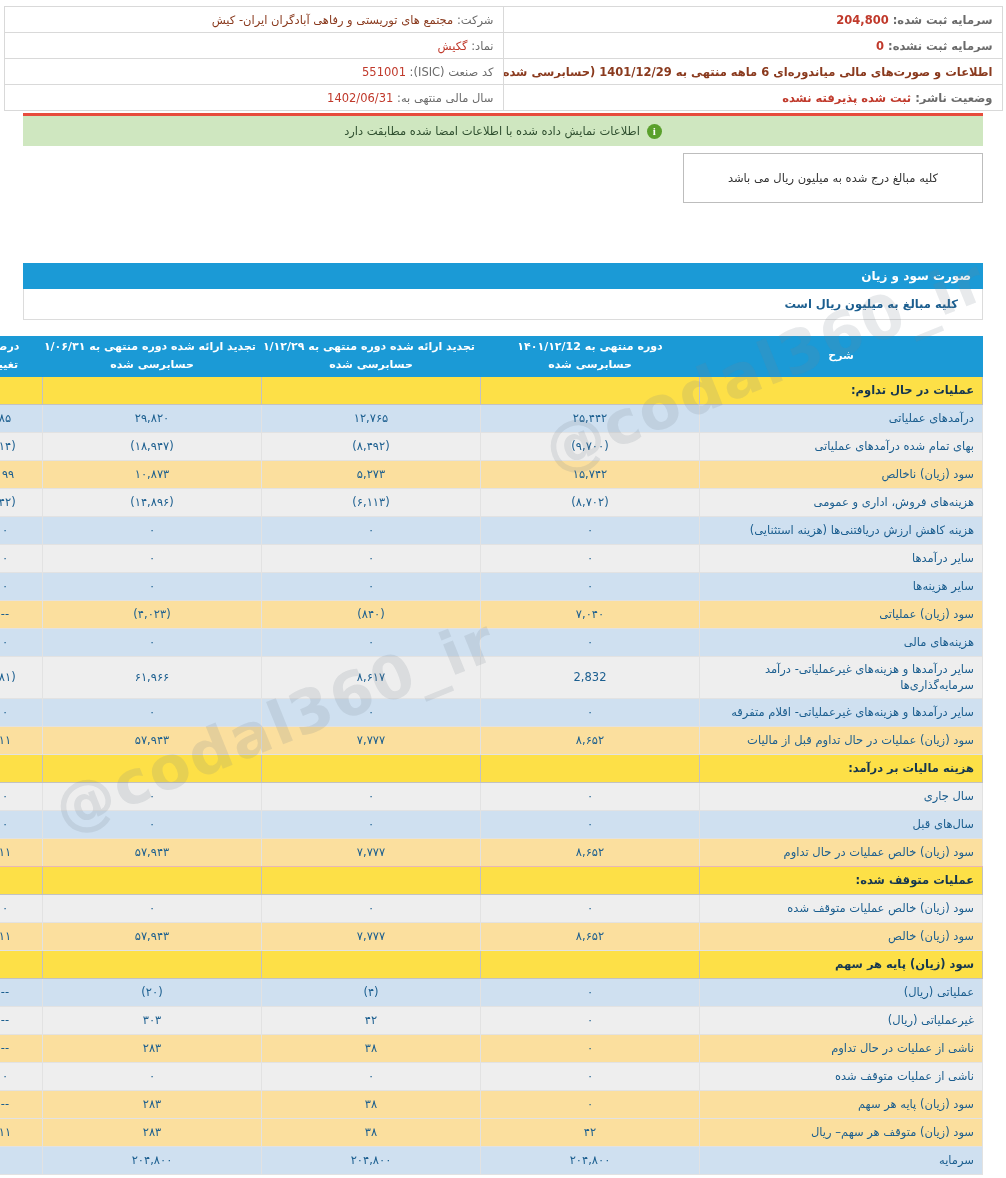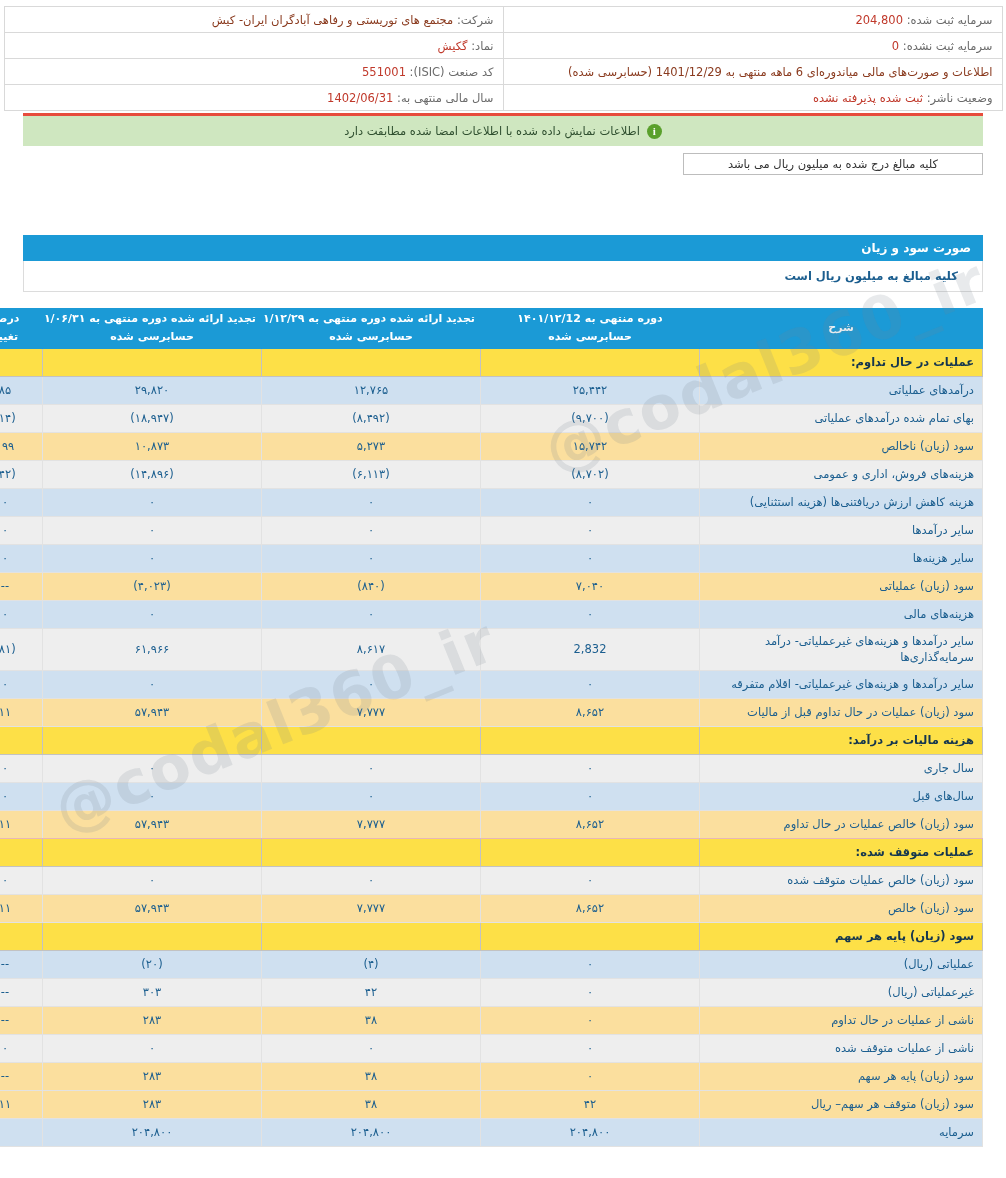--- a/index.html
+++ b/index.html
@@ -52,21 +52,21 @@
   }
   .ident td {
     border: 1px solid #d9d9d9;
     height: 23px;
     padding: 1px 9px;
     vertical-align: middle;
     white-space: nowrap;
     overflow: hidden;
   }
   .ident td.c-right { width: 480px; text-align: right; }
-  .ident td.c-left  { width: 480px; text-align: right; }
+  .ident td.c-left  { width: 480px; text-align: right; font-weight: bold; }
   .lbl { color: #6b6b6b; text-align: right; }
   .val { color: #c0392b; }
   .val-dark { color: #8a3a1e; }
 
   
   .red-rule {
     width: 960px;
     height: 3px;
     margin: 2px auto 0 auto;
     background: #e74c3c;
@@ -103,21 +103,21 @@
   .units-wrap {
     width: 960px;
     margin: 7px auto 0 auto;
   }
   .units-box {
     width: 300px;
     border: 1px solid #bdbdbd;
     background: #ffffff;
     font-size: 11.5px;
     color: #333;
-    padding: 3px 8px;
+    padding: 17px 8px;
     text-align: center;
     box-sizing: border-box;
   }
 
   
   .sect-wrap { width: 960px; margin: 60px auto 12px auto; }
   .sect-title {
     background: #1b9ad6;
     color: #ffffff;
     font-size: 12px;

